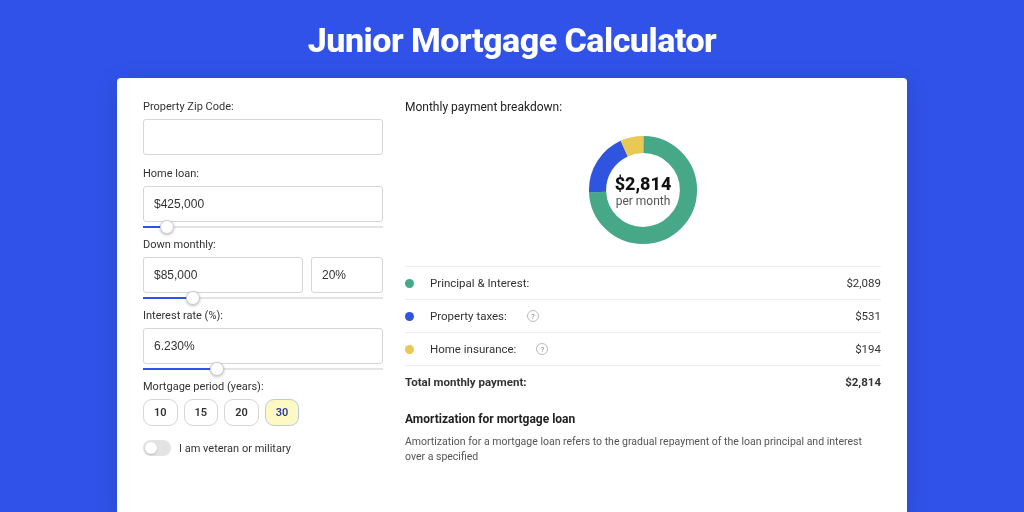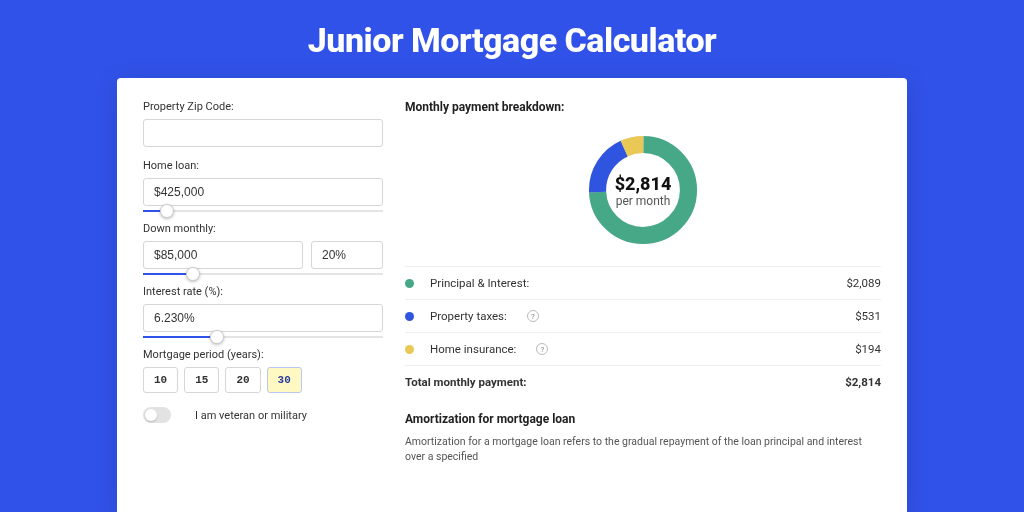--- a/index.html
+++ b/index.html
@@ -32,21 +32,21 @@
   .left { width: 240px; flex: none; }
   .right { flex: 1; }
   .field-label {
     font-size: 11px;
     color: #333;
     margin-bottom: 6px;
     display: block;
   }
   .input {
     width: 100%;
-    height: 28px;
+    height: 36px;
     border: 1px solid #d6d6d6;
     border-radius: 3px;
     padding: 0 10px;
     font-size: 12px;
     color: #333;
     background: #fff;
   }
   .row2 { display: flex; gap: 8px; }
   .row2 .input:first-child { flex: 1; }
   .row2 .input:last-child { width: 72px; }
@@ -59,36 +59,36 @@
   .slider-fill {
     position: absolute; left: 0; top: 0; height: 2px; background: #3152e8;
   }
   .slider-thumb {
     position: absolute; top: -6px; width: 14px; height: 14px;
     background: #fff; border: 1px solid #ccc; border-radius: 50%;
     box-shadow: 0 1px 3px rgba(0,0,0,.25);
   }
   .seg-group { display: flex; gap: 6px; margin-top: 4px; }
   .seg {
-    border: 1px solid #d6d6d6; border-radius: 3px;
+    border: 1px solid #d6d6d6; border-radius: 9px;
     padding: 6px 10px; font-size: 11px; font-weight: 600; color: #333;
-    background: #fff; cursor: pointer; font-family: Liberation Mono, monospace;
+    background: #fff; cursor: pointer;
   }
   .seg.active { background: #fef9c3; border-color: #b9c7f5; color: #2a3d9e; }
-  .toggle-row { display: flex; align-items: center; gap: 24px; margin-top: 14px; }
+  .toggle-row { display: flex; align-items: center; gap: 8px; margin-top: 14px; }
   .toggle {
     width: 28px; height: 16px; background: #e3e3e3; border-radius: 999px;
     position: relative;
   }
   .toggle-knob {
     position: absolute; left: 2px; top: 2px; width: 12px; height: 12px;
     background: #fff; border-radius: 50%; box-shadow: 0 1px 2px rgba(0,0,0,.2);
   }
   .toggle-label { font-size: 11px; color: #333; }
-  .section-title { font-size: 12px; font-weight: 700; color: #222; margin-bottom: 8px; }
+  .section-title { font-size: 12px; font-weight: 400; color: #222; margin-bottom: 8px; }
   .donut-wrap { display: flex; justify-content: center; padding: 8px 0 16px; }
   .donut { position: relative; width: 120px; height: 120px; }
   .donut svg { width: 120px; height: 120px; }
   .donut-center {
     position: absolute; inset: 0; display: flex; flex-direction: column;
     align-items: center; justify-content: center; text-align: center;
   }
   .donut-val { font-size: 18px; font-weight: 800; color: #111; }
   .donut-sub { font-size: 12px; color: #555; }
   .legend { border-top: 1px solid #eee; }

